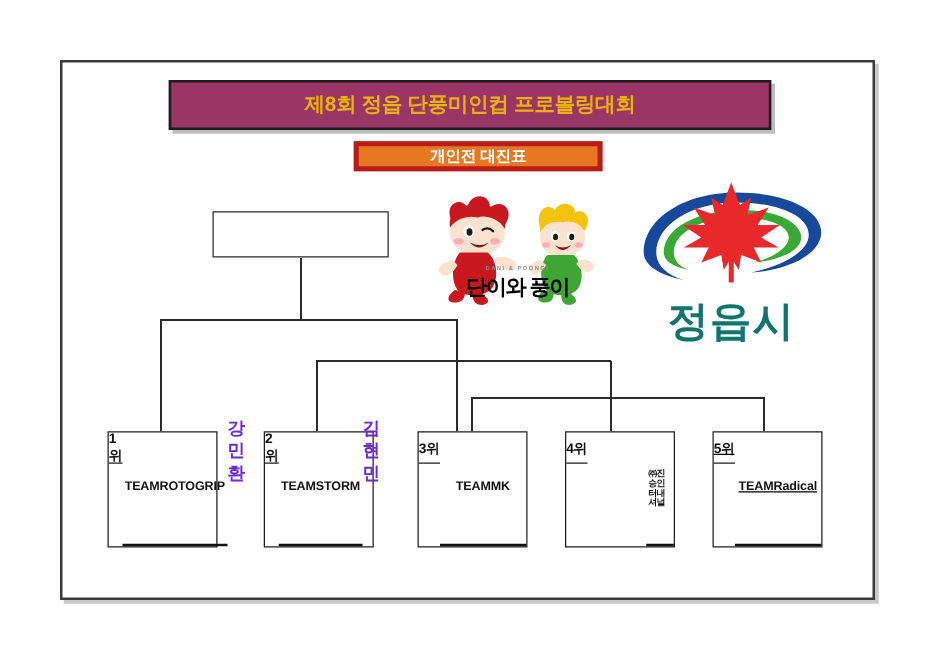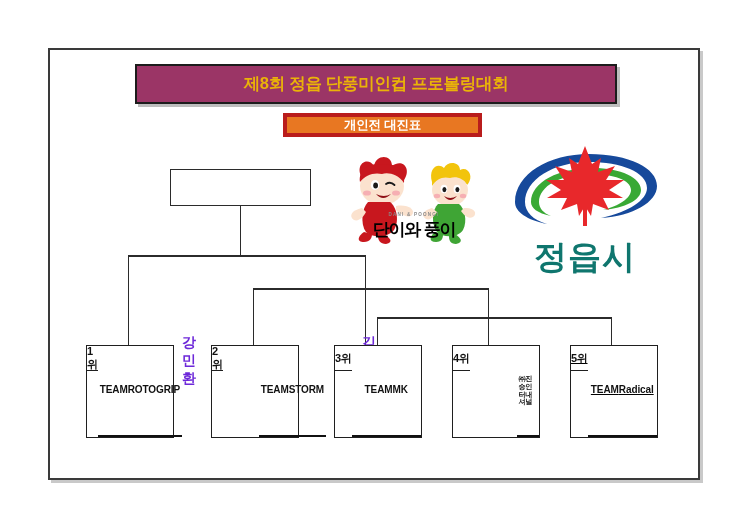--- a/index.html
+++ b/index.html
@@ -104,21 +104,21 @@
 <div class="player-box" style="left:86px;">
   <div class="pb-rank">1위</div>
   <div class="pb-team">
     <span>TEAM</span>
       <br>
     <span>ROTOGRIP</span>
   </div>
   <div class="pb-name">강민환</div>
 </div>
 
-<div class="player-box" style="left:211px;gap:36px;">
+<div class="player-box" style="left:211px;">
   <div class="pb-rank">2위</div>
   <div class="pb-team">
     <span>TEAM</span>
       <br>
     <span>STORM</span>
   </div>
   <div class="pb-name">김현민</div>
 </div>
 
 <div class="player-box" style="left:334px;">

